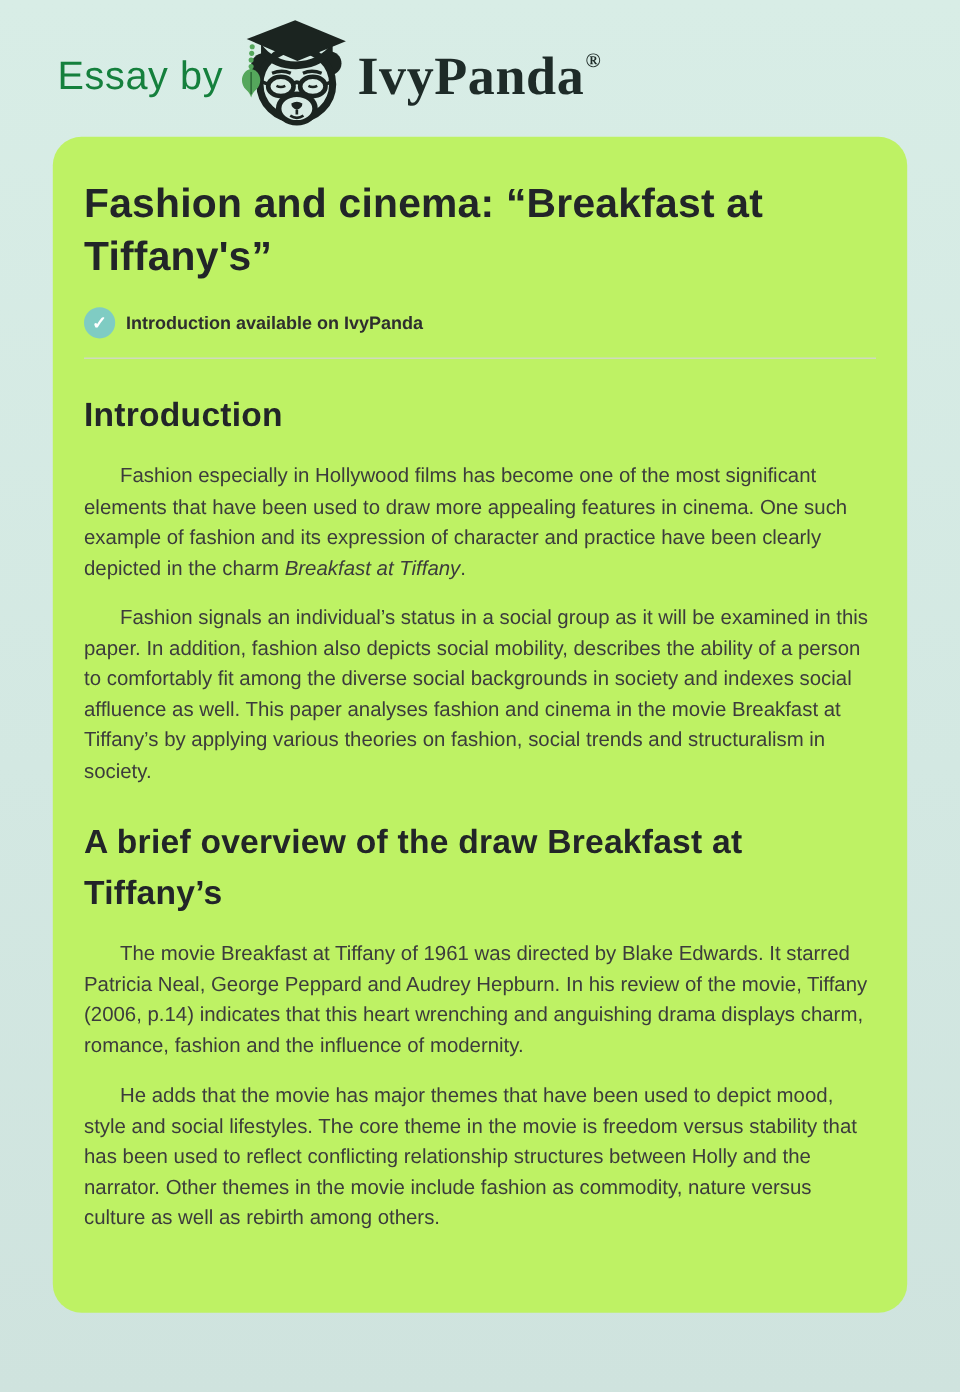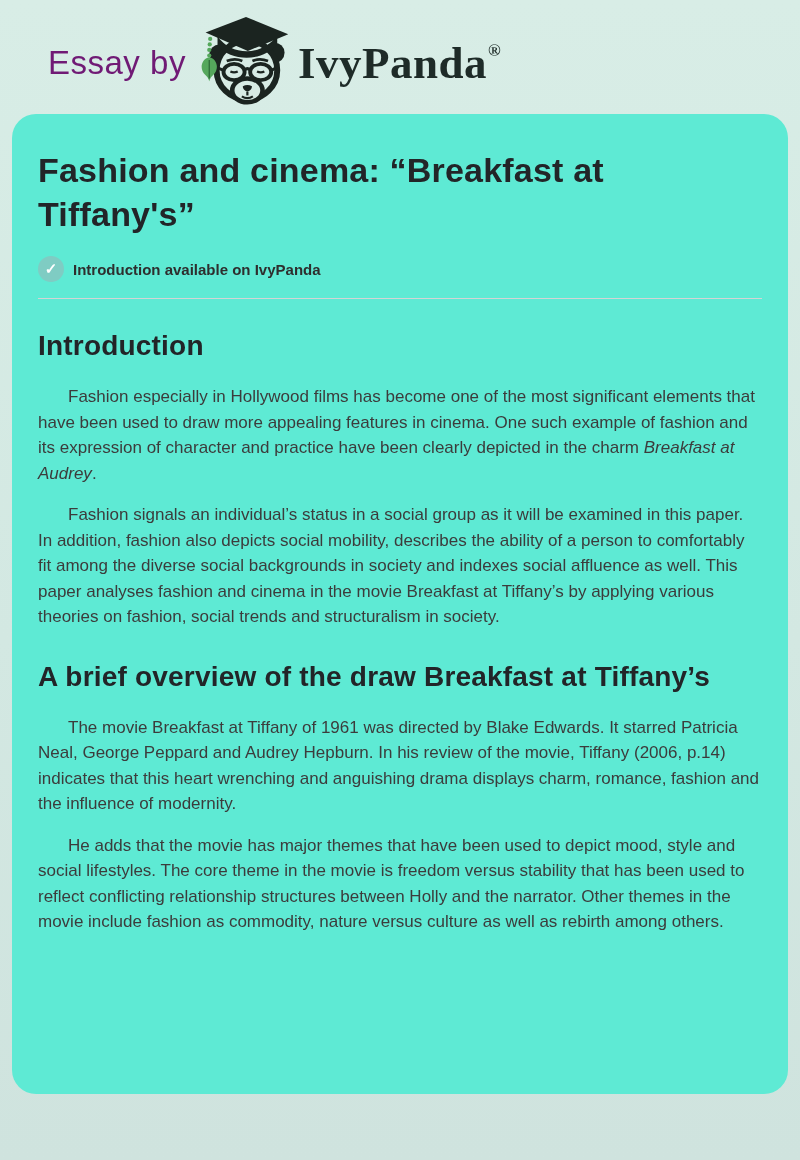--- a/index.html
+++ b/index.html
@@ -12,21 +12,21 @@
     overflow: hidden;
   }
   .header {
     display: flex;
     align-items: center;
     padding: 26px 0 0 48px;
     height: 100px;
   }
   .header-prefix {
     font-size: 33px;
-    color: #701a75;
+    color: #15803d;
     letter-spacing: 0.5px;
   }
   .logo-mark {
     width: 92px;
     height: 90px;
     margin: -4px 6px 0 14px;
     flex: 0 0 auto;
   }
   .brand-name {
     font-family: Liberation Serif, serif;
@@ -37,24 +37,24 @@
   }
   .brand-reg {
     font-family: "Liberation Serif", serif;
     font-weight: bold;
     font-size: 17px;
     color: #1e2b28;
     vertical-align: 22px;
     margin-left: 1px;
   }
   .card {
-    width: 776px;
+    width: 712px;
     height: 980px;
     margin: 14px auto 0 auto;
-    background: #5eead4;
+    background: #bef264;
     border-radius: 24px;
     padding: 34px 26px 0 26px;
     overflow: hidden;
   }
   .essay-title {
     font-size: 34px;
     line-height: 44px;
     font-weight: bold;
     color: #222528;
     margin: 0 0 20px 0;
@@ -167,21 +167,21 @@
 
     <div class="badge-row">
       <span class="check-circle">✓</span>
       <span class="badge-label">Introduction available on IvyPanda</span>
     </div>
 
     <hr class="divider">
 
     <div id="sections">
         <h2 class="section-heading">Introduction</h2>
-        <p class="essay-paragraph"><span>Fashion especially in Hollywood films has become one of the most significant elements that have been used to draw more appealing features in cinema. One such example of fashion and its expression of character and practice have been clearly depicted in the charm </span><em>Breakfast at Audrey</em><span>.</span></p>
+        <p class="essay-paragraph"><span>Fashion especially in Hollywood films has become one of the most significant elements that have been used to draw more appealing features in cinema. One such example of fashion and its expression of character and practice have been clearly depicted in the charm </span><em>Breakfast at Tiffany</em><span>.</span></p>
         <p class="essay-paragraph"><span>Fashion signals an individual’s status in a social group as it will be examined in this paper. In addition, fashion also depicts social mobility, describes the ability of a person to comfortably fit among the diverse social backgrounds in society and indexes social affluence as well. This paper analyses fashion and cinema in the movie Breakfast at Tiffany’s by applying various theories on fashion, social trends and structuralism in society.</span></p>
         <h2 class="section-heading">A brief overview of the draw Breakfast at Tiffany’s</h2>
         <p class="essay-paragraph"><span>The movie Breakfast at Tiffany of 1961 was directed by Blake Edwards. It starred Patricia Neal, George Peppard and Audrey Hepburn. In his review of the movie, Tiffany (2006, p.14) indicates that this heart wrenching and anguishing drama displays charm, romance, fashion and the influence of modernity.</span></p>
         <p class="essay-paragraph"><span>He adds that the movie has major themes that have been used to depict mood, style and social lifestyles. The core theme in the movie is freedom versus stability that has been used to reflect conflicting relationship structures between Holly and the narrator. Other themes in the movie include fashion as commodity, nature versus culture as well as rebirth among others.</span></p>
       </div>
   </main>
 
 </div>
 
 </body></html>

